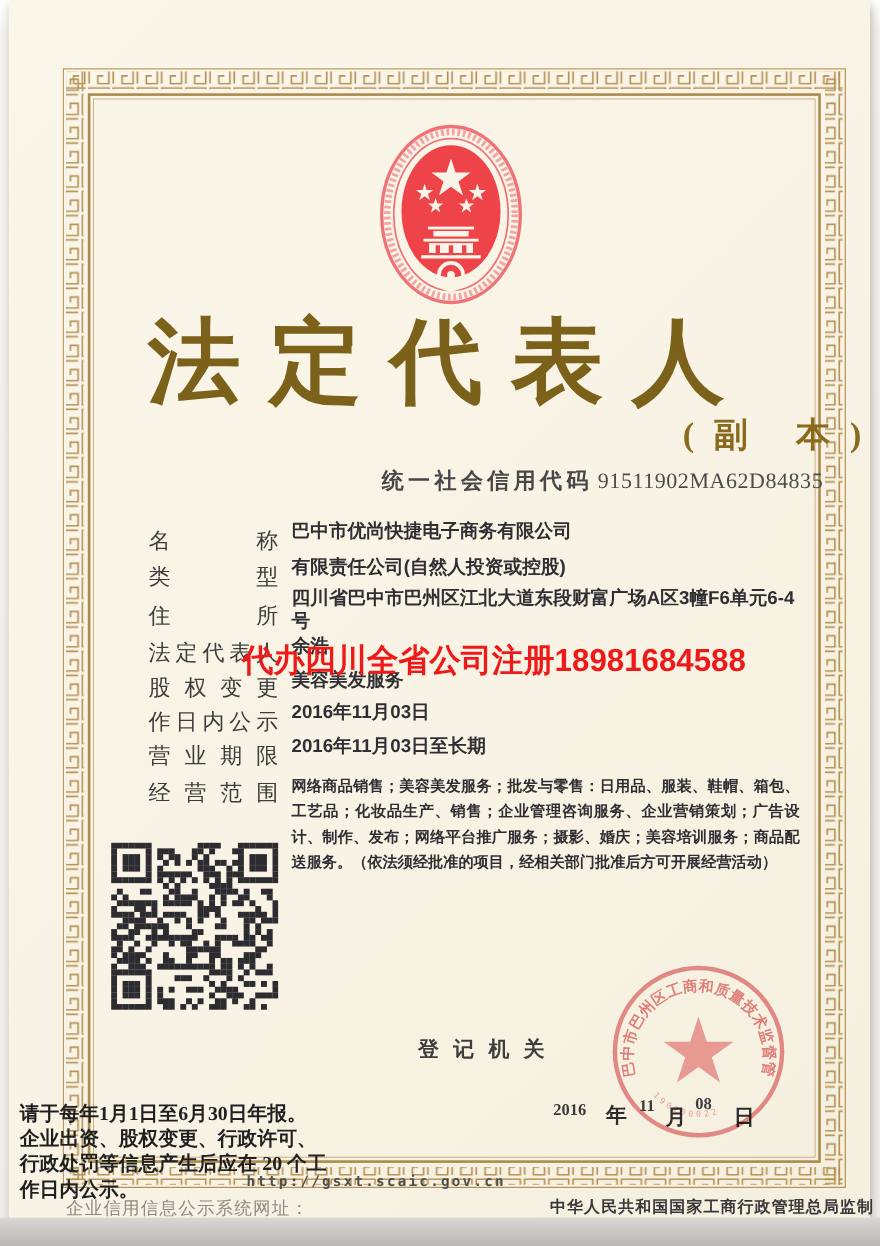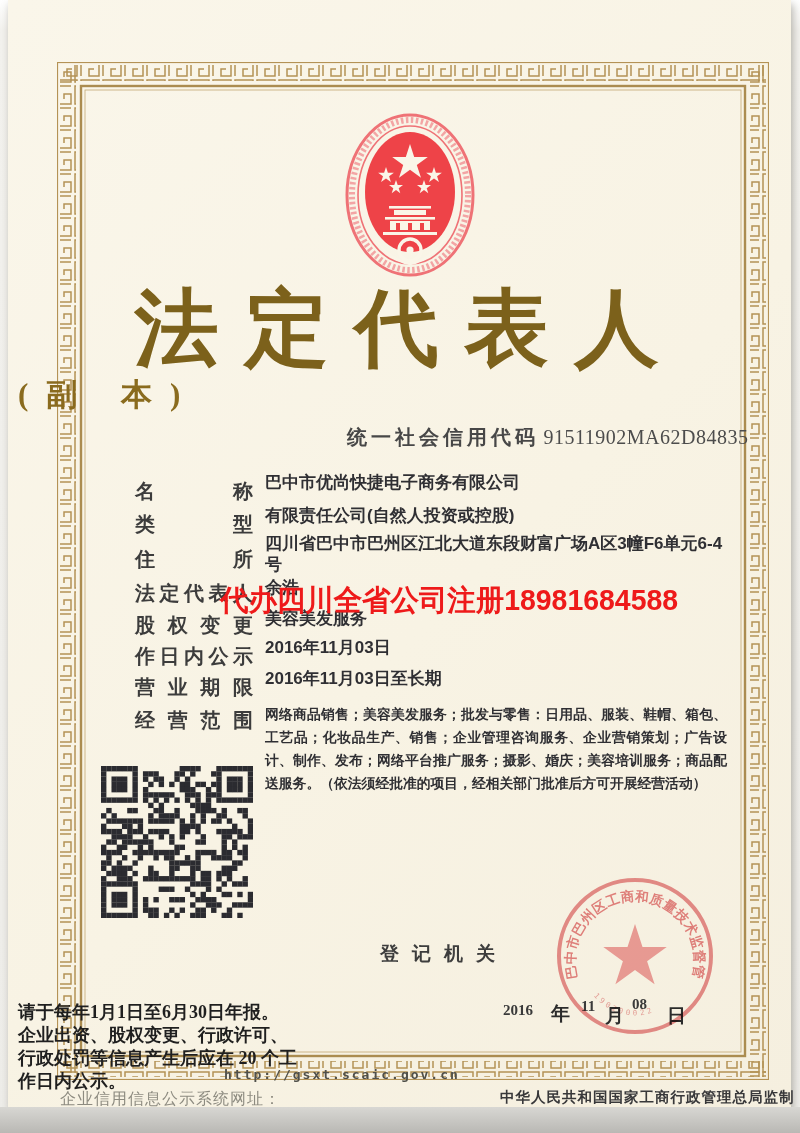--- a/index.html
+++ b/index.html
@@ -17,33 +17,33 @@
   }
   .frame{position:absolute;left:49px;top:62px;z-index:1;}
   
   .title{
     position:absolute;left:0;top:272px;width:783px;text-align:center;z-index:2;
     font-size:84px;font-weight:900;color:#7c611b;letter-spacing:26px;padding-left:20px;
     box-sizing:border-box;white-space:nowrap;
     font-family:"Liberation Sans","DejaVu Sans",sans-serif;
   }
   .subtitle{
-    position:absolute;left:0;top:374px;width:783px;text-align:left;z-index:2;
+    position:absolute;left:0;top:374px;width:783px;text-align:right;z-index:2;
     font-size:31px;font-weight:700;color:#8a6b1e;letter-spacing:18px;padding-left:10px;
     font-family:"Liberation Serif","DejaVu Serif",serif;
   }
   .credit-row{position:absolute;left:339px;top:424px;z-index:2;white-space:nowrap;}
   .credit-label{font-size:20px;font-weight:700;color:#474747;letter-spacing:4px;text-align:right;}
   .credit-code{font-size:20px;color:#4c4c4c;letter-spacing:.5px;
     font-family:"Liberation Serif","DejaVu Serif",serif;}
   
   .row{position:absolute;z-index:2;}
   .flabel{
     position:absolute;left:127px;width:118px;display:inline-block;
-    font-size:20px;font-weight:700;color:#3c3c3c;
+    font-size:20px;font-weight:400;color:#3c3c3c;
     text-align:justify;text-align-last:justify;
   }
   .fvalue{
     position:absolute;left:257px;width:462px;
     font-size:17px;font-weight:700;color:#2f2f33;line-height:21px;
   }
   .fvalue.scope{font-size:13.8px;line-height:23px;text-align:justify;}
   .watermark{
     position:absolute;left:212px;top:581px;z-index:5;white-space:nowrap;
     font-size:29px;font-weight:700;color:#ee1a1a;transform:scaleX(.98);

